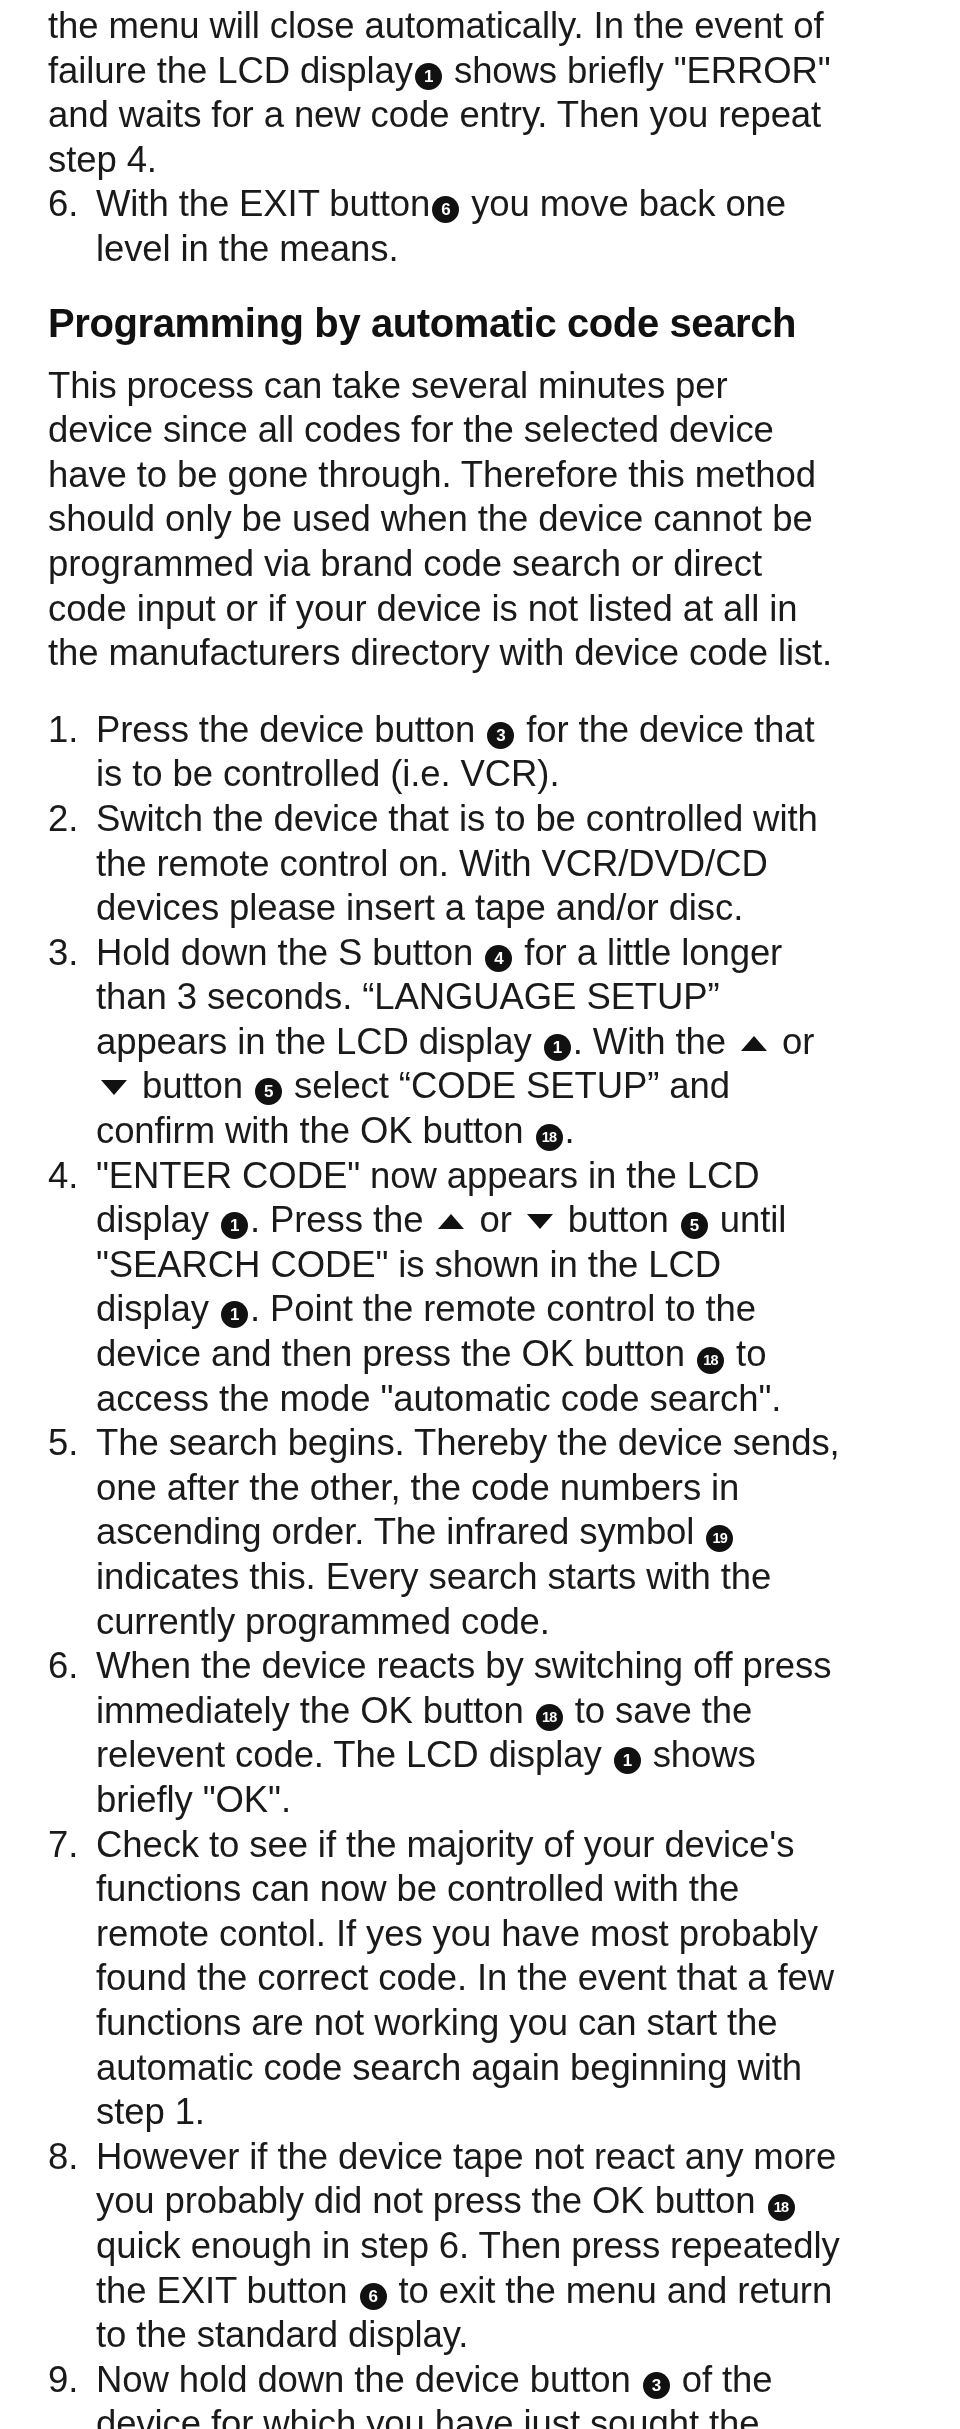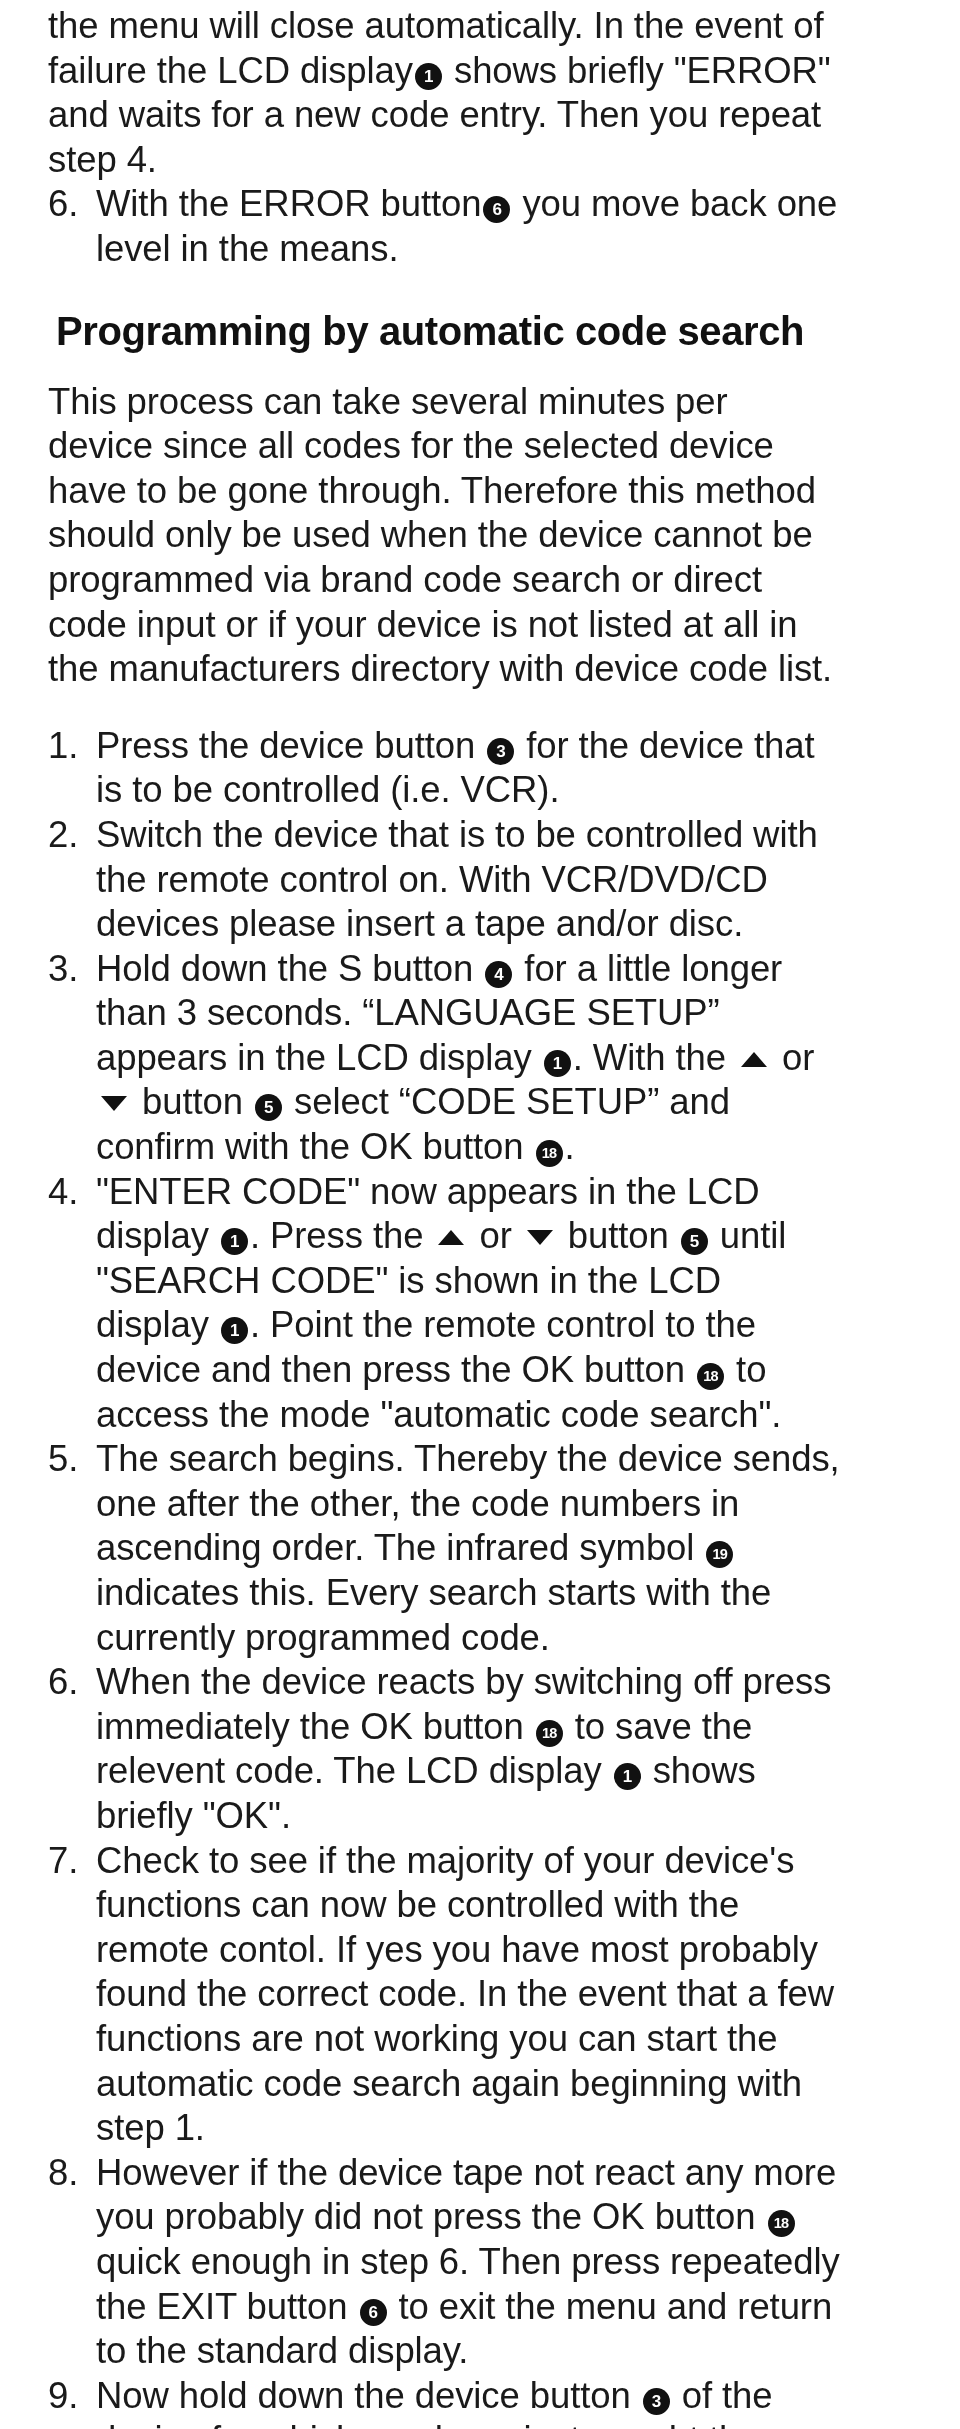--- a/index.html
+++ b/index.html
@@ -36,21 +36,21 @@
     text-align: left;
   }
 
   .gap-sm { height: 16px; }
   .gap-md { height: 26px; }
 
   h2.heading {
     font-size: 40px;
     line-height: 50px;
     font-weight: bold;
-    margin: 8px;
+    margin: 0;
     letter-spacing: -0.4px;
     color: #111111;
   }
 
   
   ol.steps {
     list-style: none;
     margin: 0;
     padding: 0;
   }
@@ -159,21 +159,21 @@
     <div class="para">
       <span>the menu will close automatically. In the event of failure</span>
       <span>the LCD display</span><span class="cnum">1</span>
       <span>shows briefly "ERROR" and waits for a</span>
       <span>new code entry. Then you repeat step 4.</span>
     </div>
 
     <ol class="steps tight">
       <li>
         <span class="num">6.</span>
-        <span class="txt"><span>With the ERROR button</span><span class="cnum">6</span>
+        <span class="txt"><span>With the EXIT button</span><span class="cnum">6</span>
           <span>you move back one level in the</span>
           <span>means.</span></span>
       </li>
     </ol>
 
     <div class="gap-md"></div>
 
     <h2 class="heading">Programming by automatic code search</h2>
 
     <div class="gap-sm"></div>

